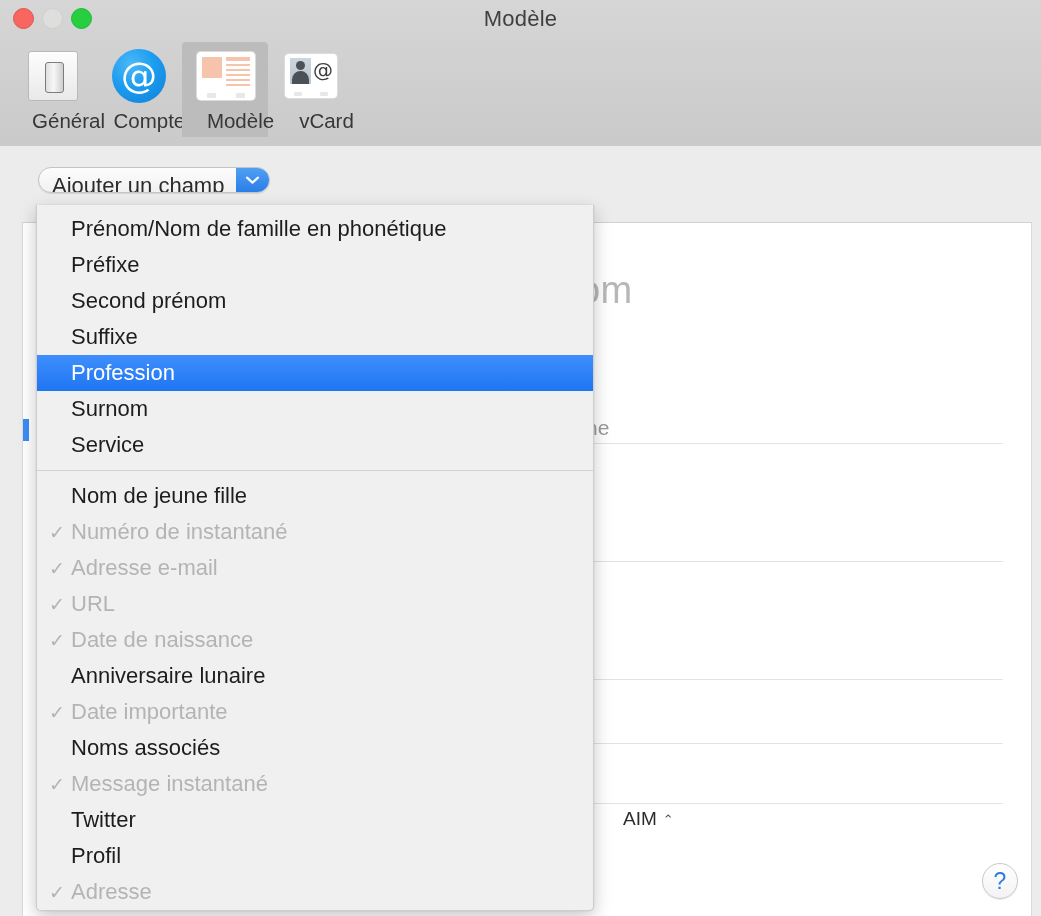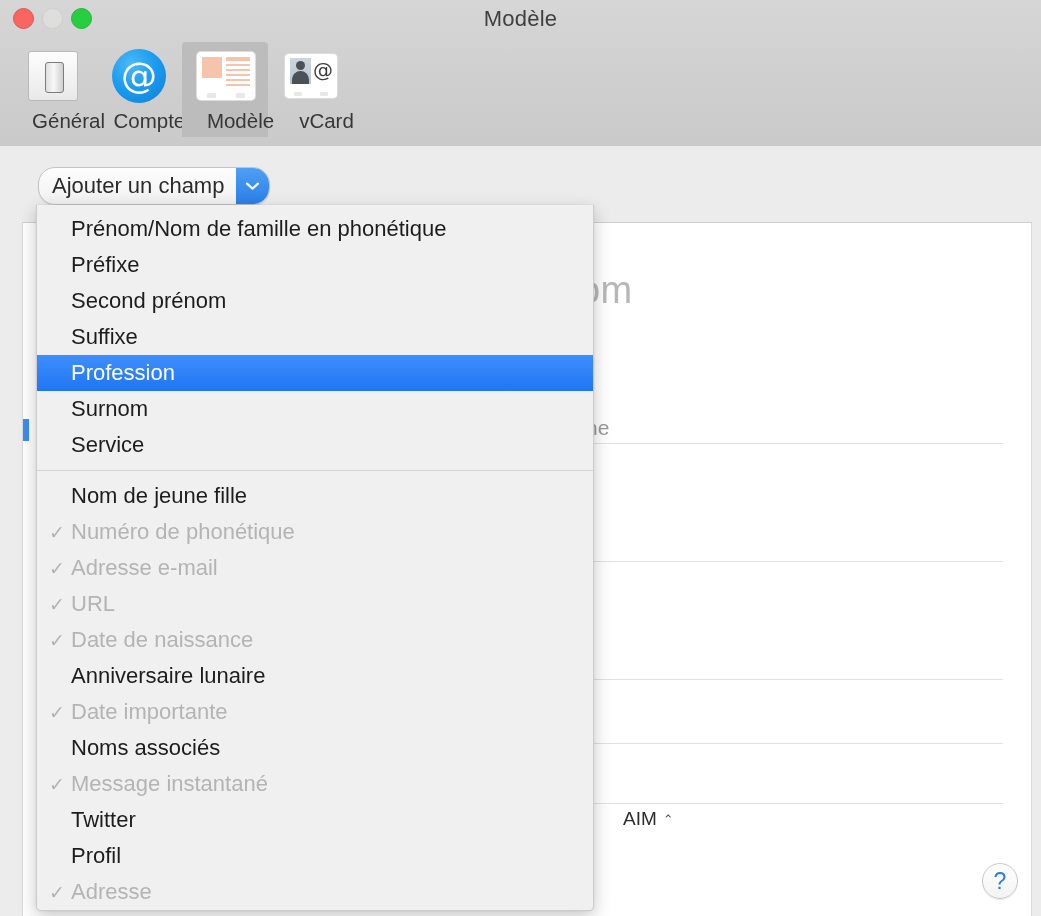--- a/index.html
+++ b/index.html
@@ -221,21 +221,21 @@
     left: 0; top: 146px;
     width: 1041px;
     height: 770px;
     background: #ececec;
   }
 
   
   #add-field-button {
     position: absolute;
     left: 38px; top: 21px;
-    height: 38px;
+    height: 26px;
     display: flex;
     align-items: stretch;
     background: linear-gradient(to bottom,#fdfdfd,#f1f1f1);
     border: 1px solid #c3c3c3;
     border-radius: 17px;
     box-shadow: 0 1px 1px rgba(0,0,0,0.10);
     cursor: default;
     box-sizing: border-box;
     overflow: hidden;
   }
@@ -503,21 +503,21 @@
 
       <div class="menu-separator"></div>
 
       <div>
         <div class="menu-item">
           <span class="check"></span>
           <span class="mlabel">Nom de jeune fille</span>
         </div>
         <div class="menu-item dimmed">
           <span class="check">✓</span>
-          <span class="mlabel">Numéro de phonétique</span>
+          <span class="mlabel">Numéro de instantané</span>
         </div>
         <div class="menu-item dimmed">
           <span class="check">✓</span>
           <span class="mlabel">Adresse e-mail</span>
         </div>
         <div class="menu-item dimmed">
           <span class="check">✓</span>
           <span class="mlabel">URL</span>
         </div>
         <div class="menu-item dimmed">

